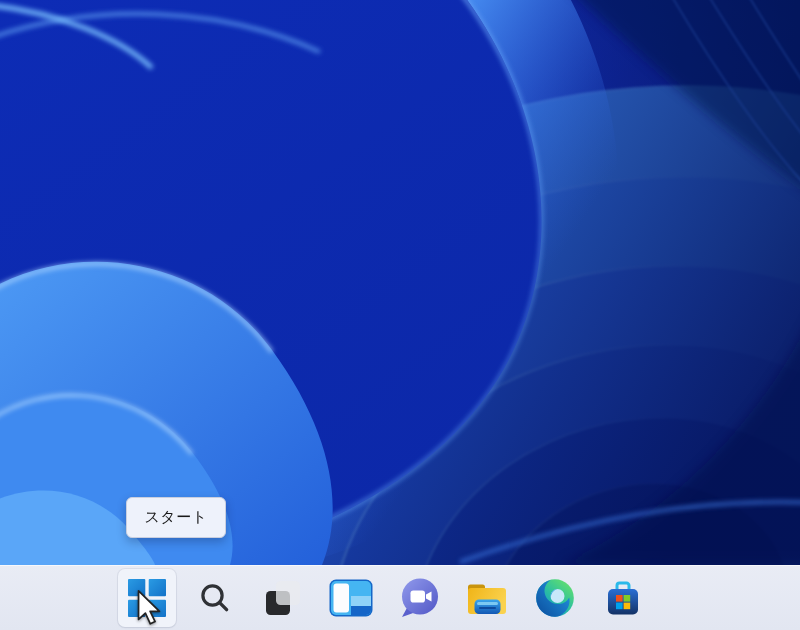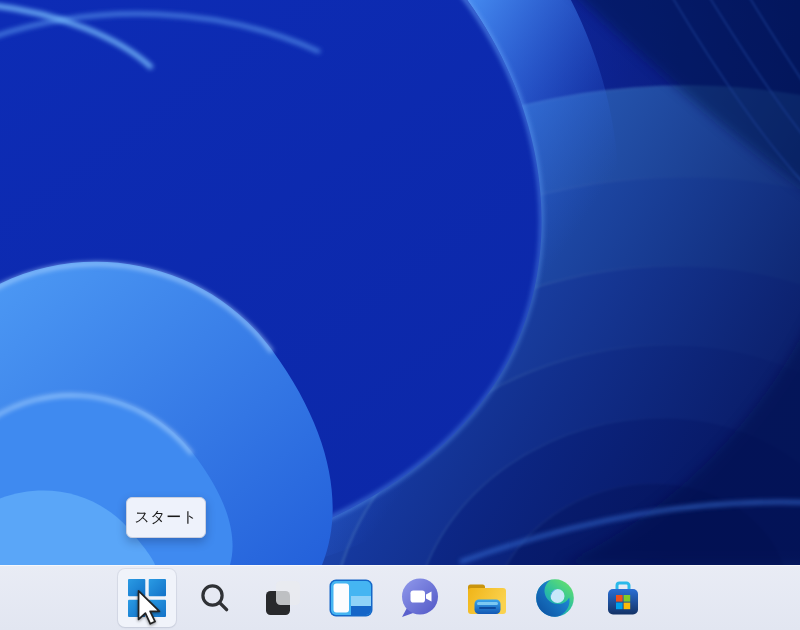--- a/index.html
+++ b/index.html
@@ -25,21 +25,21 @@
     background:transparent;display:flex;align-items:center;justify-content:center;
     padding:0;cursor:pointer;
   }
   .tb-btn.hovered{
     background:#f0f3fa;
     box-shadow:0 0 0 1px rgba(120,130,160,.12), 0 1px 2px rgba(30,40,80,.08);
   }
   .tb-btn svg{display:block;}
 
   .tooltip{
-    position:absolute;left:126px;top:497px;width:80px;height:41px;
+    position:absolute;left:126px;top:497px;width:100px;height:41px;
     background:#eef2fb;border:1px solid #c9cfdf;border-radius:6px;
     box-shadow:0 4px 10px rgba(10,20,60,.28);
     display:flex;align-items:center;justify-content:center;
     box-sizing:border-box;z-index:5;
   }
   .tooltip span{font-size:15px;color:#181818;letter-spacing:.5px;}
 
   .cursor{position:absolute;left:136px;top:590px;z-index:9;
     filter:drop-shadow(0 1px 1.5px rgba(0,0,0,.45));}
 </style>

